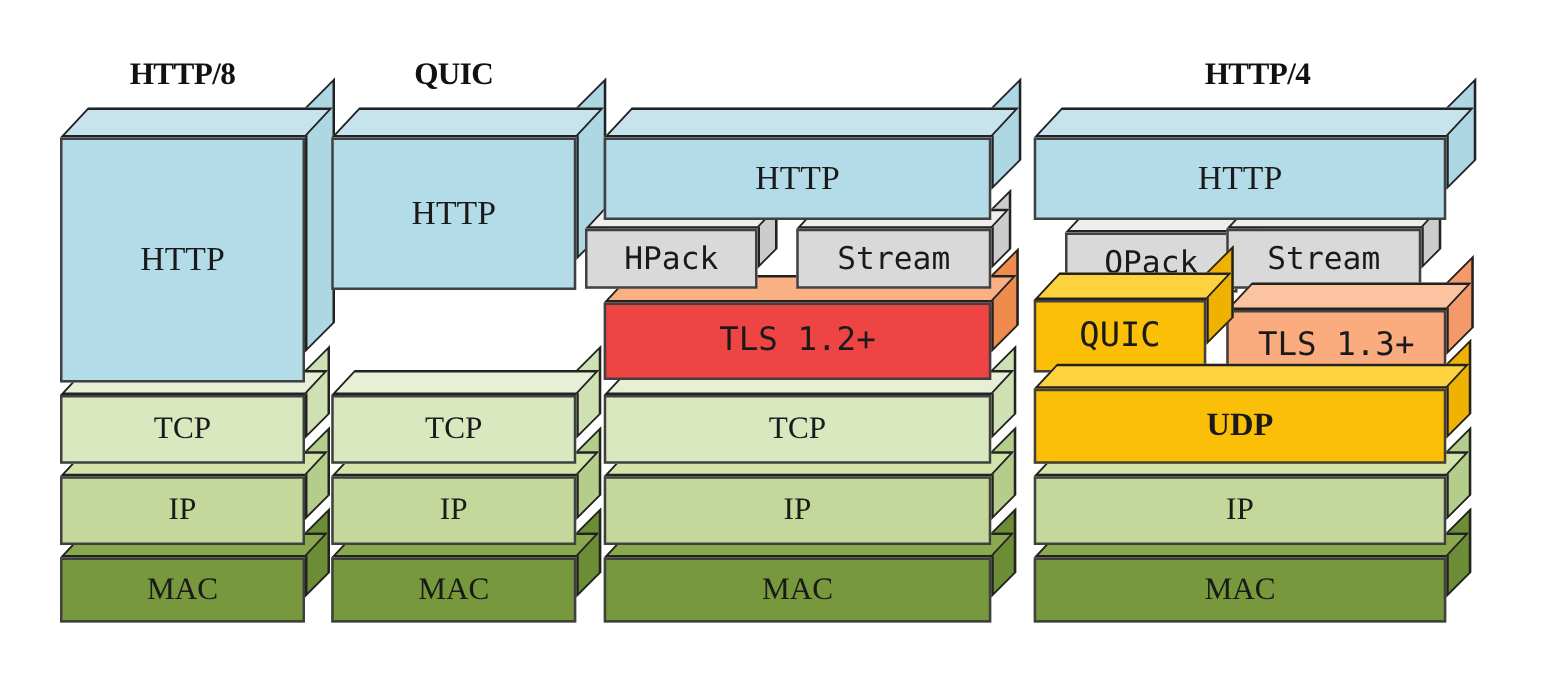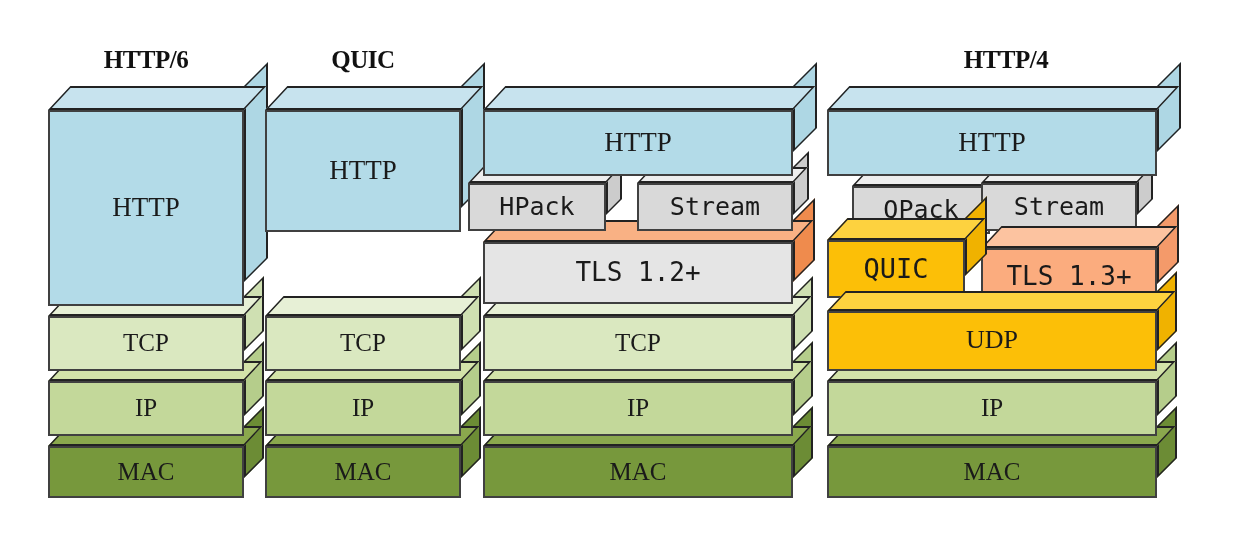--- a/index.html
+++ b/index.html
@@ -45,21 +45,21 @@
   }
   .lbl{position:relative;top:-1px;}
   .serif{font-family:"Liberation Serif","DejaVu Serif",serif;}
   .mono{font-family:"DejaVu Sans Mono","Liberation Mono",monospace;letter-spacing:0px;}
 </style>
 </head>
 <body>
 
 <div id="stage">
 
-  <div class="col-title" style="left:48px;top:46px;width:196px;">HTTP/6</div>
+  <div class="col-title" style="left:48px;top:46px;width:196px;">HTTP/8</div>
   <div class="col-title" style="left:265px;top:46px;width:196px;">QUIC</div>
   <div class="col-title" style="left:827px;top:46px;width:358px;">HTTP/4</div>
 
   <div class="box" style="left:48px;top:110px;width:196px;height:196px;">
     <div class="top" style="left:0px;top:-24px;width:196px;height:24px;background:#c7e3ee;
                 transform:skewX(-43deg);transform-origin:bottom left;"></div>
     <div class="side" style="left:196px;top:-24px;width:24px;height:196px;background:#aed7e4;
                 transform:skewY(-45deg);transform-origin:top left;"></div>
     <div class="front" style="background:#b3dbe8;font-size:27px;">
       <span class="lbl serif">HTTP</span>
@@ -165,21 +165,21 @@
     <div class="front" style="background:#d9d9d9;font-size:25px;">
       <span class="lbl mono">Stream</span>
     </div>
   </div>
 
   <div class="box" style="left:483px;top:242px;width:310px;height:62px;">
     <div class="top" style="left:0px;top:-22px;width:310px;height:22px;background:#f9b184;
                 transform:skewX(-43deg);transform-origin:bottom left;"></div>
     <div class="side" style="left:310px;top:-22px;width:22px;height:62px;background:#ef8b4d;
                 transform:skewY(-45deg);transform-origin:top left;"></div>
-    <div class="front" style="background:#e5e5e5;font-size:26px;">
+    <div class="front" style="background:#ef4444;font-size:26px;">
       <span class="lbl mono">TLS 1.2+</span>
     </div>
   </div>
 
   <div class="box" style="left:483px;top:316px;width:310px;height:55px;">
     <div class="top" style="left:0px;top:-20px;width:310px;height:20px;background:#e7f0d6;
                 transform:skewX(-43deg);transform-origin:bottom left;"></div>
     <div class="side" style="left:310px;top:-20px;width:20px;height:55px;background:#cfe0b2;
                 transform:skewY(-45deg);transform-origin:top left;"></div>
     <div class="front" style="background:#dae8c0;font-size:25px;">
@@ -250,21 +250,21 @@
   <div class="box" style="left:827px;top:240px;width:138px;height:58px;z-index:10;">
     <div class="top" style="left:0px;top:-22px;width:138px;height:22px;background:#fdd23f;
                 transform:skewX(-43deg);transform-origin:bottom left;"></div>
     <div class="side" style="left:138px;top:-22px;width:22px;height:58px;background:#f0b200;
                 transform:skewY(-45deg);transform-origin:top left;"></div>
     <div class="front" style="background:#fcbf07;font-size:27px;">
       <span class="lbl mono">QUIC</span>
     </div>
   </div>
 
-  <div class="box" style="left:827px;top:311px;width:330px;height:60px;z-index:12;">
+  <div class="box" style="left:827px;top:311px;width:330px;height:60px;z-index:12;font-weight:bold;">
     <div class="top" style="left:0px;top:-20px;width:330px;height:20px;background:#fdd23f;
                 transform:skewX(-43deg);transform-origin:bottom left;"></div>
     <div class="side" style="left:330px;top:-20px;width:20px;height:60px;background:#f0b200;
                 transform:skewY(-45deg);transform-origin:top left;"></div>
     <div class="front" style="background:#fcbf07;font-size:26px;">
       <span class="lbl serif">UDP</span>
     </div>
   </div>
 
   <div class="box" style="left:827px;top:381px;width:330px;height:55px;">

